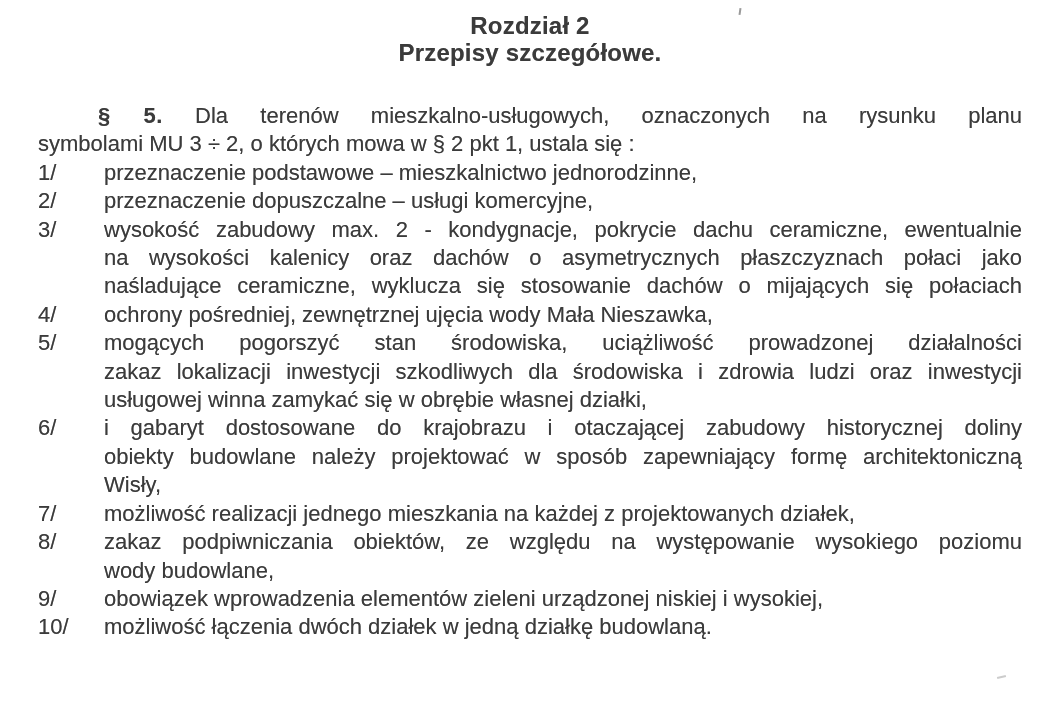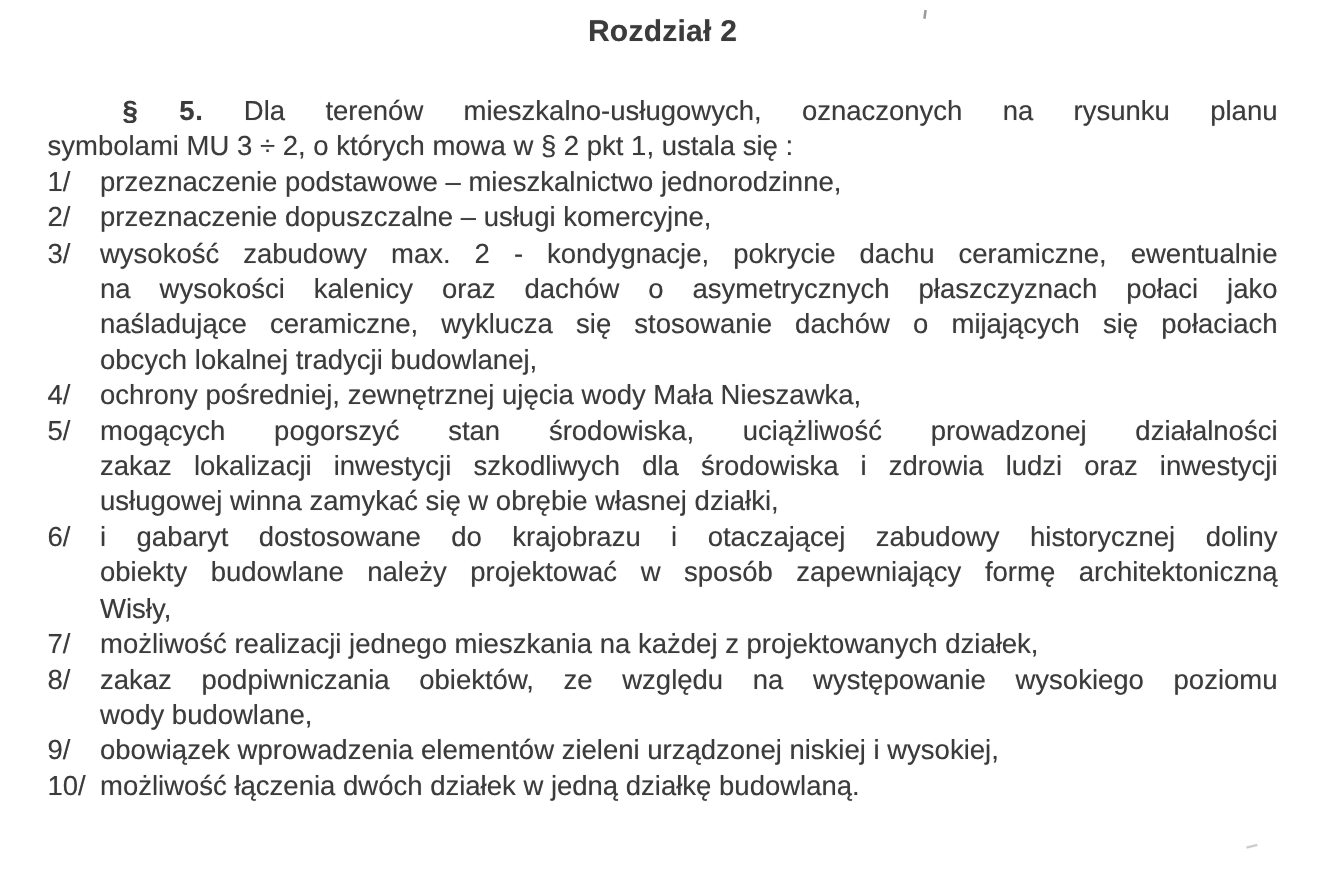--- a/index.html
+++ b/index.html
@@ -29,40 +29,41 @@
   }
   .para-line-first {
     text-align: justify;
     text-align-last: justify;
     text-indent: 60px;
   }
   .para-line { text-align: left; }
   .marker { font-weight: 700; letter-spacing: 0.5px; }
   .list-row { display: flex; }
   .list-num { width: 42px; flex: 0 0 42px; }
-  .list-body { flex: 1; min-width: 0; }
+  .list-body { flex: 1; min-width: 0; margin-left: 24px; }
   .jl { text-align: justify; text-align-last: justify; }
   .artifact-top {
     position: absolute; left: 739px; top: 8px;
     width: 2px; height: 7px; background: #9a9a9a;
     transform: rotate(8deg);
   }
   .artifact-bottom {
     position: absolute; left: 997px; top: 676px;
     width: 9px; height: 2px; background: #cccccc;
     transform: rotate(-14deg);
   }
 </style>
 </head>
 <body>
 
 <div class="doc">
 
   <div class="heading">
     <div>Rozdział 2</div>
+    <div>Przepisy szczegółowe.</div>
   </div>
 
   <div class="content">
 
     <div class="para">
       <div class="para-line-first"><b class="marker">§ 5.</b> <span>Dla terenów mieszkalno-usługowych, oznaczonych na rysunku planu</span></div>
       <div class="para-line">symbolami MU 3 ÷ 2, o których mowa w § 2 pkt 1, ustala się :</div>
     </div>
 
     <div class="list">
@@ -80,21 +81,20 @@
           <div>przeznaczenie dopuszczalne – usługi komercyjne,</div>
         </div>
       </div>
 
       <div class="list-row">
         <div class="list-num">3/</div>
         <div class="list-body">
           <div class="jl">wysokość zabudowy max. 2 - kondygnacje, pokrycie dachu ceramiczne, ewentualnie</div>
           <div class="jl">na wysokości kalenicy oraz dachów o asymetrycznych płaszczyznach połaci jako</div>
           <div class="jl">naśladujące ceramiczne, wyklucza się stosowanie dachów o mijających się połaciach</div>
-          <div>obcych lokalnej tradycji budowlanej,</div>
         </div>
       </div>
 
       <div class="list-row">
         <div class="list-num">4/</div>
         <div class="list-body">
           <div>ochrony pośredniej, zewnętrznej ujęcia wody Mała Nieszawka,</div>
         </div>
       </div>
 

